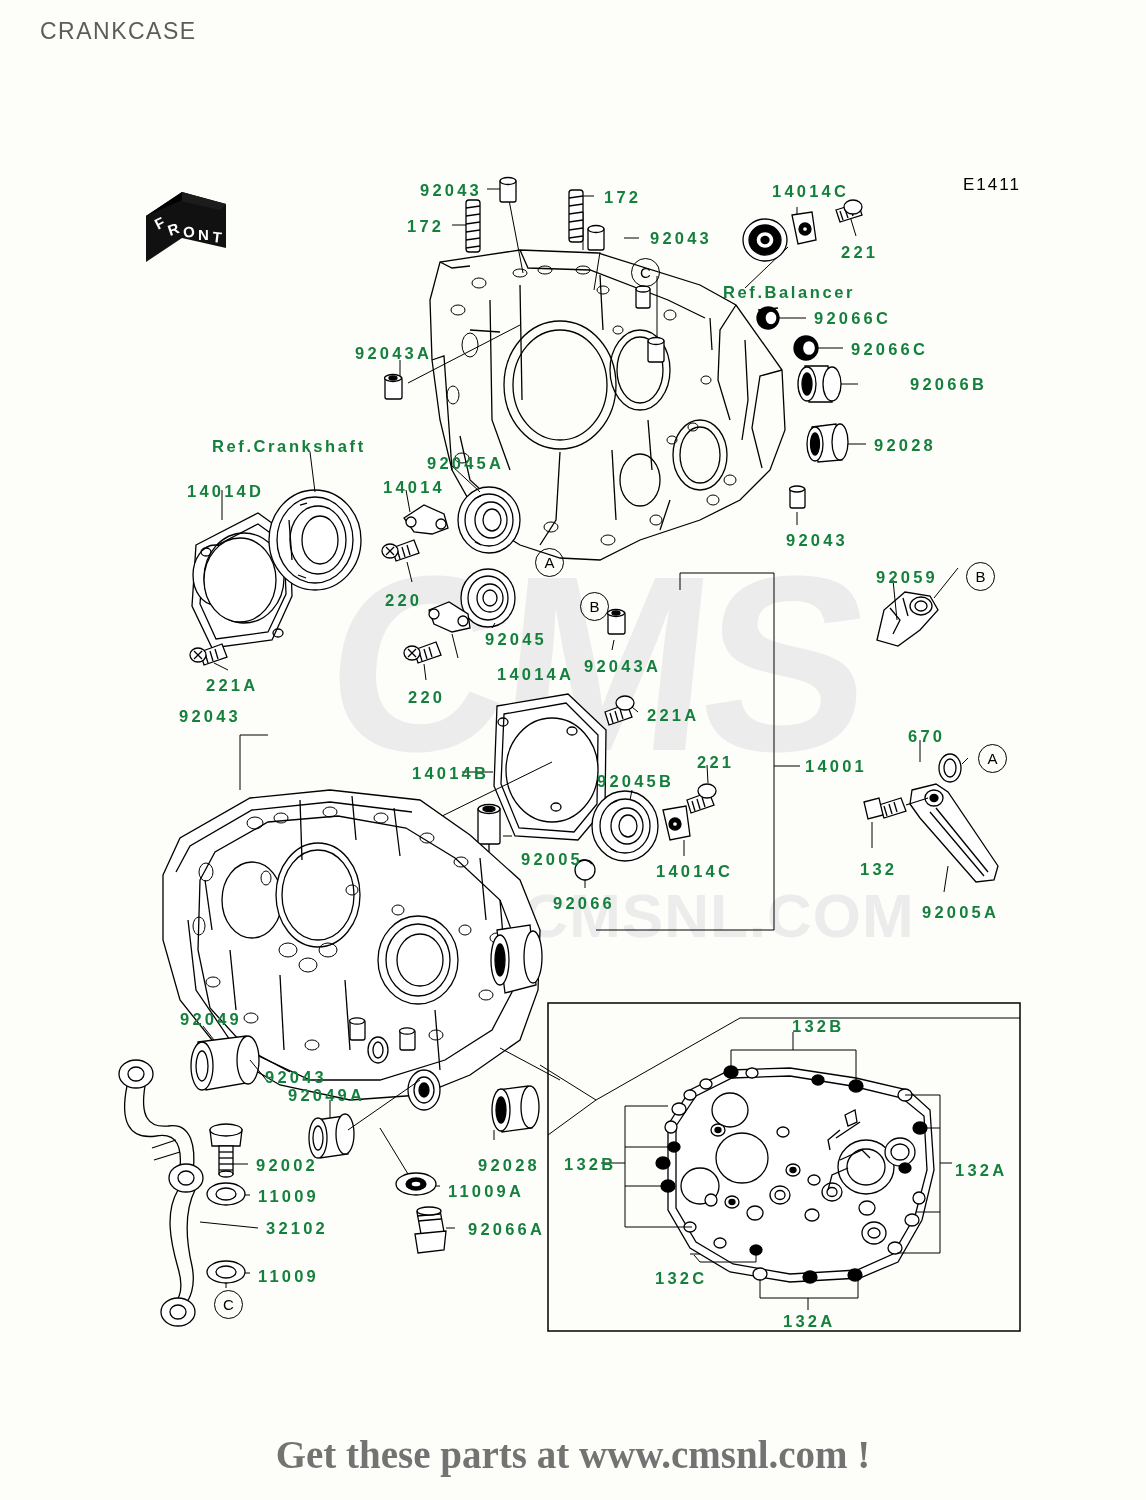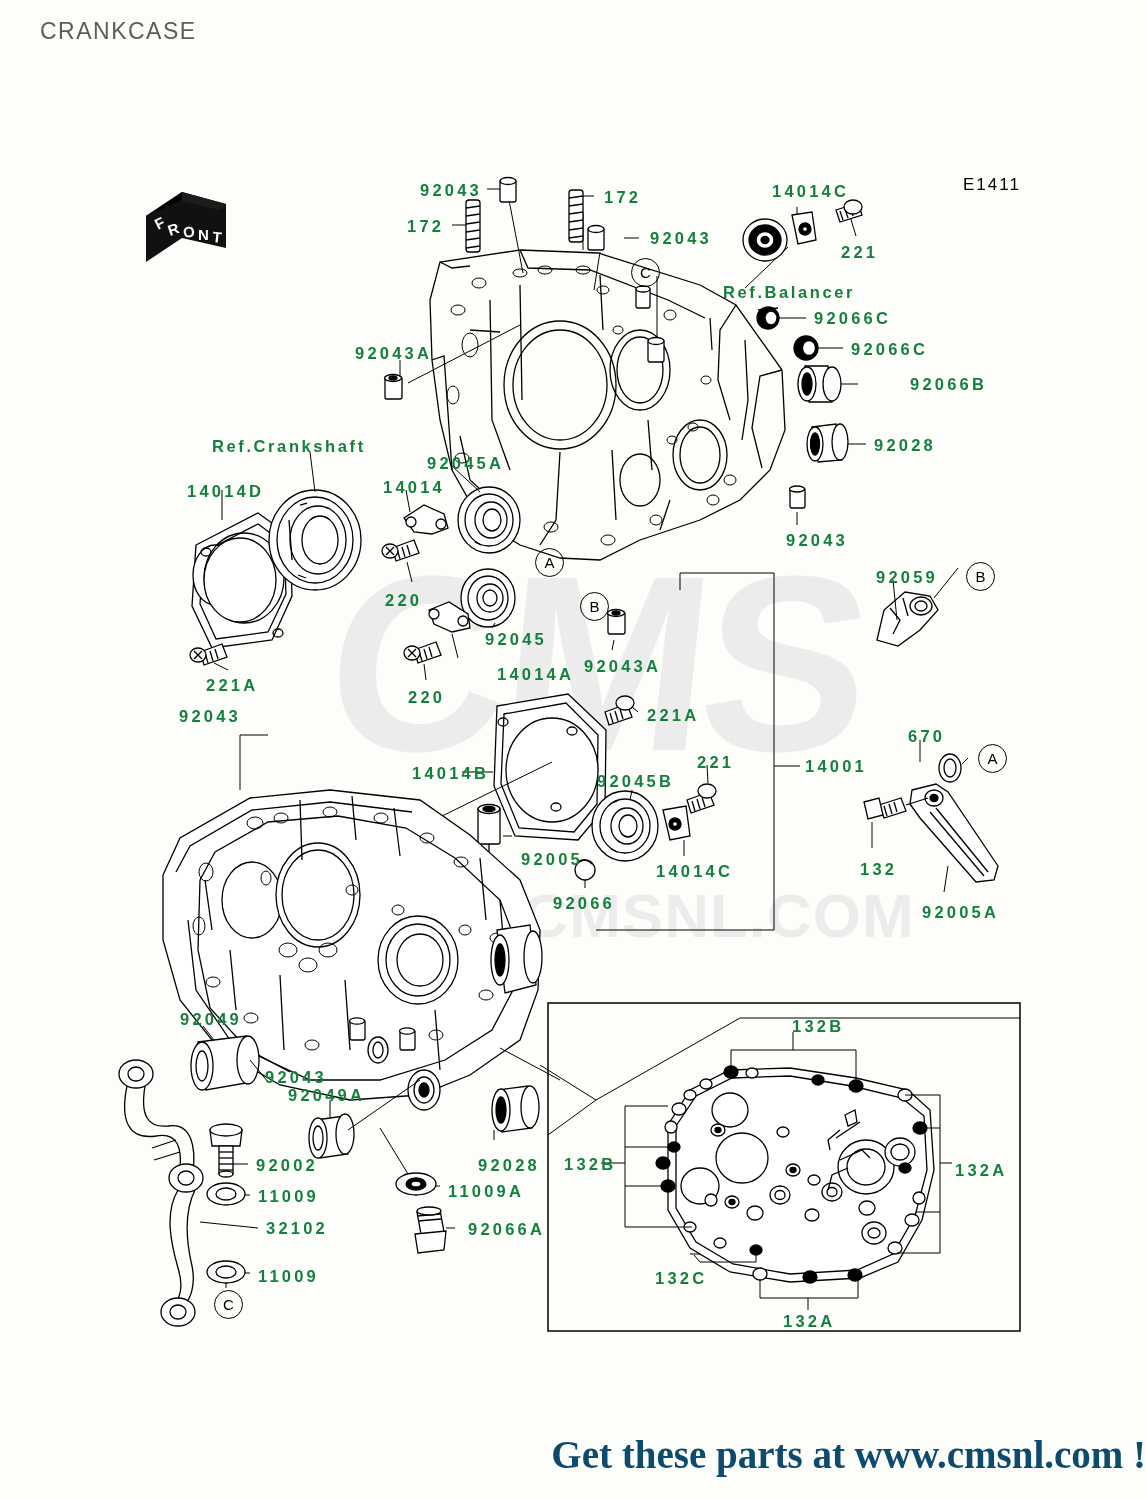--- a/index.html
+++ b/index.html
@@ -38,22 +38,22 @@
     display:flex;align-items:center;justify-content:center;
     font-size:15px;color:#000;background:transparent;
     font-family:"Liberation Sans",sans-serif;
   }
 
   .diag-code{
     position:absolute;font-size:17px;letter-spacing:2px;color:#000;
   }
 
   .banner{
-    position:absolute;left:0;right:0;top:1432px;text-align:right;
-    color:#0c4a6e;font-size:39px;font-weight:bold;
+    position:absolute;left:0;right:0;top:1432px;text-align:center;
+    color:#737373;font-size:39px;font-weight:bold;
     font-family:"Liberation Serif",serif;
     letter-spacing:0px;
   }
 
   
   svg.layer{position:absolute;left:0;top:0;width:1146px;height:1500px;
             overflow:visible;pointer-events:none;}
   .ln{stroke:#000;stroke-width:1.3;fill:none;}
   .ln-thin{stroke:#000;stroke-width:1;fill:none;}
   .ln-box{stroke:#000;stroke-width:1.5;fill:none;}

